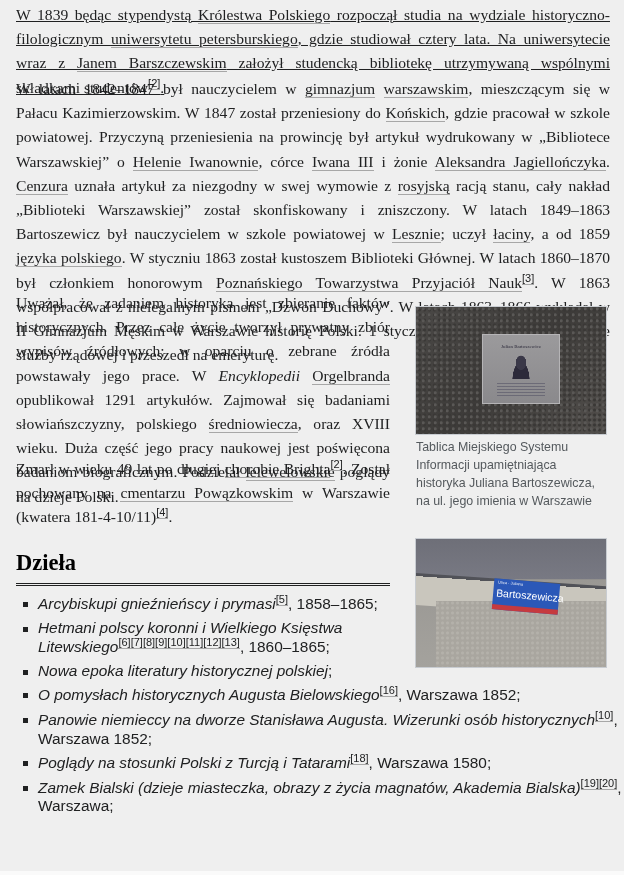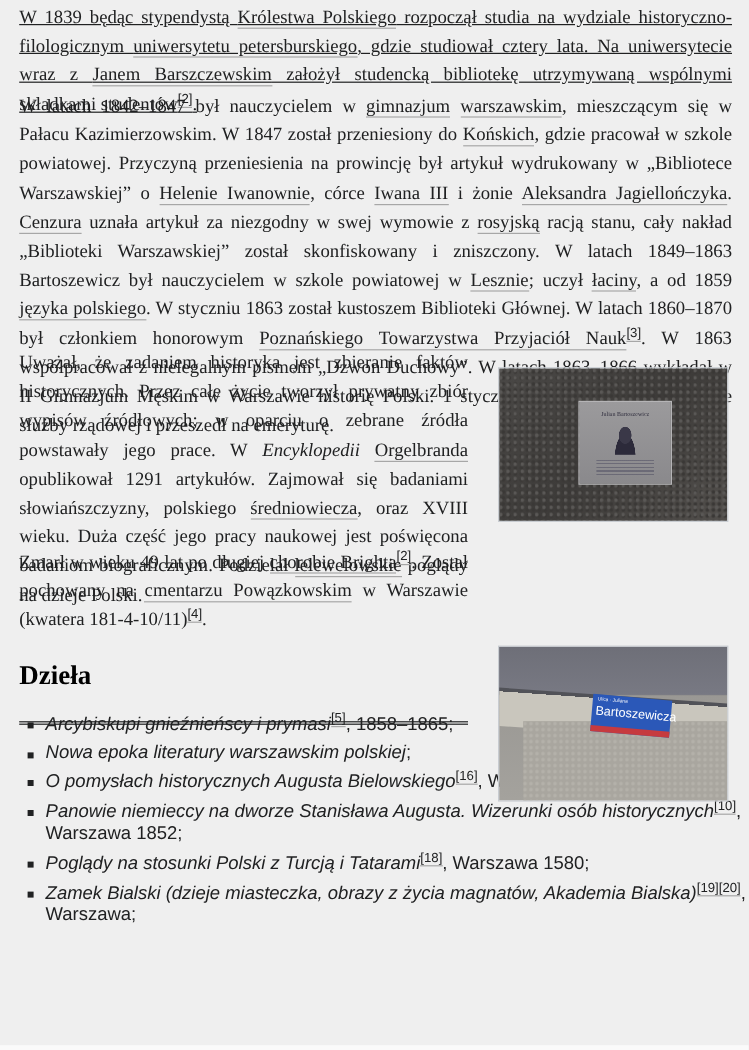--- a/index.html
+++ b/index.html
@@ -55,21 +55,21 @@
     background: radial-gradient(circle at 30% 40%, #b4b1aa 0 1px, transparent 2px) 0 0/5px 5px, #a9a69f; }
   #fig2 .sign { position: absolute; left: 77px; top: 42px; width: 66px; height: 26px;
     background: #2b58b8; border-bottom: 5px solid #c63a3f; color: #fff;
     font-family: "Liberation Sans", sans-serif; font-size: 10.5px; line-height: 1; transform: rotate(5deg); }
   #fig2 .sign .small { font-size: 4px; position: absolute; left: 4px; top: 2px; opacity: .9; }
   #fig2 .sign .big { position: absolute; left: 3px; top: 9px; }
   h2 {
     position: absolute; left: 0; top: 548px; width: 374px; margin: 0;
     font-family: "Liberation Serif", "DejaVu Serif", serif; font-weight: bold;
     font-size: 22.5px; line-height: 30px; color: #000;
-    padding-bottom: 23px; border-bottom: 3px double #202122;
+    padding-bottom: 5px; border-bottom: 3px double #202122;
   }
   ul.works {
     position: absolute; left: 0; top: 594px; width: 600px; margin: 0; padding: 0 0 0 22px;
     list-style: none;
     font-family: "Liberation Sans", "DejaVu Sans", sans-serif; font-size: 15.4px; line-height: 18.6px;
   }
   ul.works li { position: relative; margin-bottom: 5px; }
   ul.works li::before { content: ""; position: absolute; left: -15px; top: 8px; width: 5px; height: 5px; background: #202122; }
   ul.works li.narrow { width: 352px; }
   ul.works li .t { font-style: italic; }
@@ -85,36 +85,38 @@
   <p id="p2"><span>W latach 1842–1847 był nauczycielem w </span><a class="lnk">gimnazjum</a><span> </span><a class="lnk">warszawskim</a><span>, mieszczącym się w Pałacu Kazimierzowskim. W 1847 został przeniesiony do </span><a class="lnk">Końskich</a><span>, gdzie pracował w szkole powiatowej. Przyczyną przeniesienia na prowincję był artykuł wydrukowany w „Bibliotece Warszawskiej” o </span><a class="lnk">Helenie Iwanownie</a><span>, córce </span><a class="lnk">Iwana III</a><span> i żonie </span><a class="lnk">Aleksandra Jagiellończyka</a><span>. </span><a class="lnk">Cenzura</a><span> uznała artykuł za niezgodny w swej wymowie z </span><a class="lnk">rosyjską</a><span> racją stanu, cały nakład „Biblioteki Warszawskiej” został skonfiskowany i zniszczony. W latach 1849–1863 Bartoszewicz był nauczycielem w szkole powiatowej w </span><a class="lnk">Lesznie</a><span>; uczył </span><a class="lnk">łaciny</a><span>, a od 1859 </span><a class="lnk">języka polskiego</a><span>. W styczniu 1863 został kustoszem Biblioteki Głównej. W latach 1860–1870 był członkiem honorowym </span><a class="lnk">Poznańskiego Towarzystwa Przyjaciół Nauk</a><sup class="ref"><a>[3]</a></sup><span>. W 1863 współpracował z nielegalnym pismem „Dzwon Duchowy”. W latach 1863–1866 wykładał w II Gimnazjum Męskim w Warszawie historię Polski. 1 stycznia 1868 został zwolniony ze służby rządowej i przeszedł na emeryturę.</span></p>
 
   <p id="p3"><span>Uważał, że zadaniem historyka jest zbieranie faktów historycznych. Przez całe życie tworzył prywatny zbiór wypisów źródłowych; w oparciu o zebrane źródła powstawały jego prace. W </span><i>Encyklopedii</i><span> </span><a class="lnk">Orgelbranda</a><span> opublikował 1291 artykułów. Zajmował się badaniami słowiańszczyzny, polskiego </span><a class="lnk">średniowiecza</a><span>, oraz XVIII wieku. Duża część jego pracy naukowej jest poświęcona badaniom biograficznym. Podzielał </span><a class="lnk">lelewelowskie</a><span> poglądy na dzieje Polski.</span></p>
 
   <p id="p4"><span>Zmarł w wieku 49 lat po długiej </span><a class="lnk">chorobie Brighta</a><sup class="ref"><a>[2]</a></sup><span>. Został pochowany na </span><a class="lnk">cmentarzu Powązkowskim</a><span> w Warszawie (kwatera 181-4-10/11)</span><sup class="ref"><a>[4]</a></sup><span>.</span></p>
 
   <h2>Dzieła</h2>
 
   <ul class="works">
     <li><span class="t">Arcybiskupi gnieźnieńscy i prymasi</span><sup class="ref"><a>[5]</a></sup><span>, 1858–1865;</span></li>
-    <li><span class="t">Nowa epoka literatury warszawskim polskiej</span><span>;</span></li>
+    <li class="narrow"><span class="t">Hetmani polscy koronni i Wielkiego Księstwa Litewskiego</span><sup class="ref"><a>[6][7][8][9][10][11][12][13]</a></sup><span>, 1860–1865;</span></li>
+    <li><span class="t">Nowa epoka literatury historycznej polskiej</span><span>;</span></li>
     <li><span class="t">O pomysłach historycznych Augusta Bielowskiego</span><sup class="ref"><a>[16]</a></sup><span>, Warszawa 1852;</span></li>
     <li><span class="t">Panowie niemieccy na dworze Stanisława Augusta. Wizerunki osób historycznych</span><sup class="ref"><a>[10]</a></sup><span>, Warszawa 1852;</span></li>
     <li><span class="t">Poglądy na stosunki Polski z Turcją i Tatarami</span><sup class="ref"><a>[18]</a></sup><span>, Warszawa 1580;</span></li>
     <li><span class="t">Zamek Bialski (dzieje miasteczka, obrazy z życia magnatów, Akademia Bialska)</span><sup class="ref"><a>[19][20]</a></sup><span>, Warszawa;</span></li>
   </ul>
 </div>
 
 <div class="figure" id="fig1">
   <div class="img" title="Plaque with portrait of Julian Bartoszewicz">
     <div class="plaque">
       <div class="name">Julian Bartoszewicz</div>
       <div class="portrait"></div>
       <div class="lines"></div>
     </div>
   </div>
+  <div class="cap">Tablica Miejskiego Systemu Informacji upamiętniająca historyka Juliana Bartoszewicza, na ul. jego imienia w Warszawie</div>
 </div>
 
 <div class="figure" id="fig2">
   <div class="img" title="Street sign Bartoszewicza">
     <div class="wall-top"></div>
     <div class="ledge"></div>
     <div class="wall"></div>
     <div class="sign">
       <span class="small">Ulica · Juliana</span>
       <span class="big">Bartoszewicza</span>

